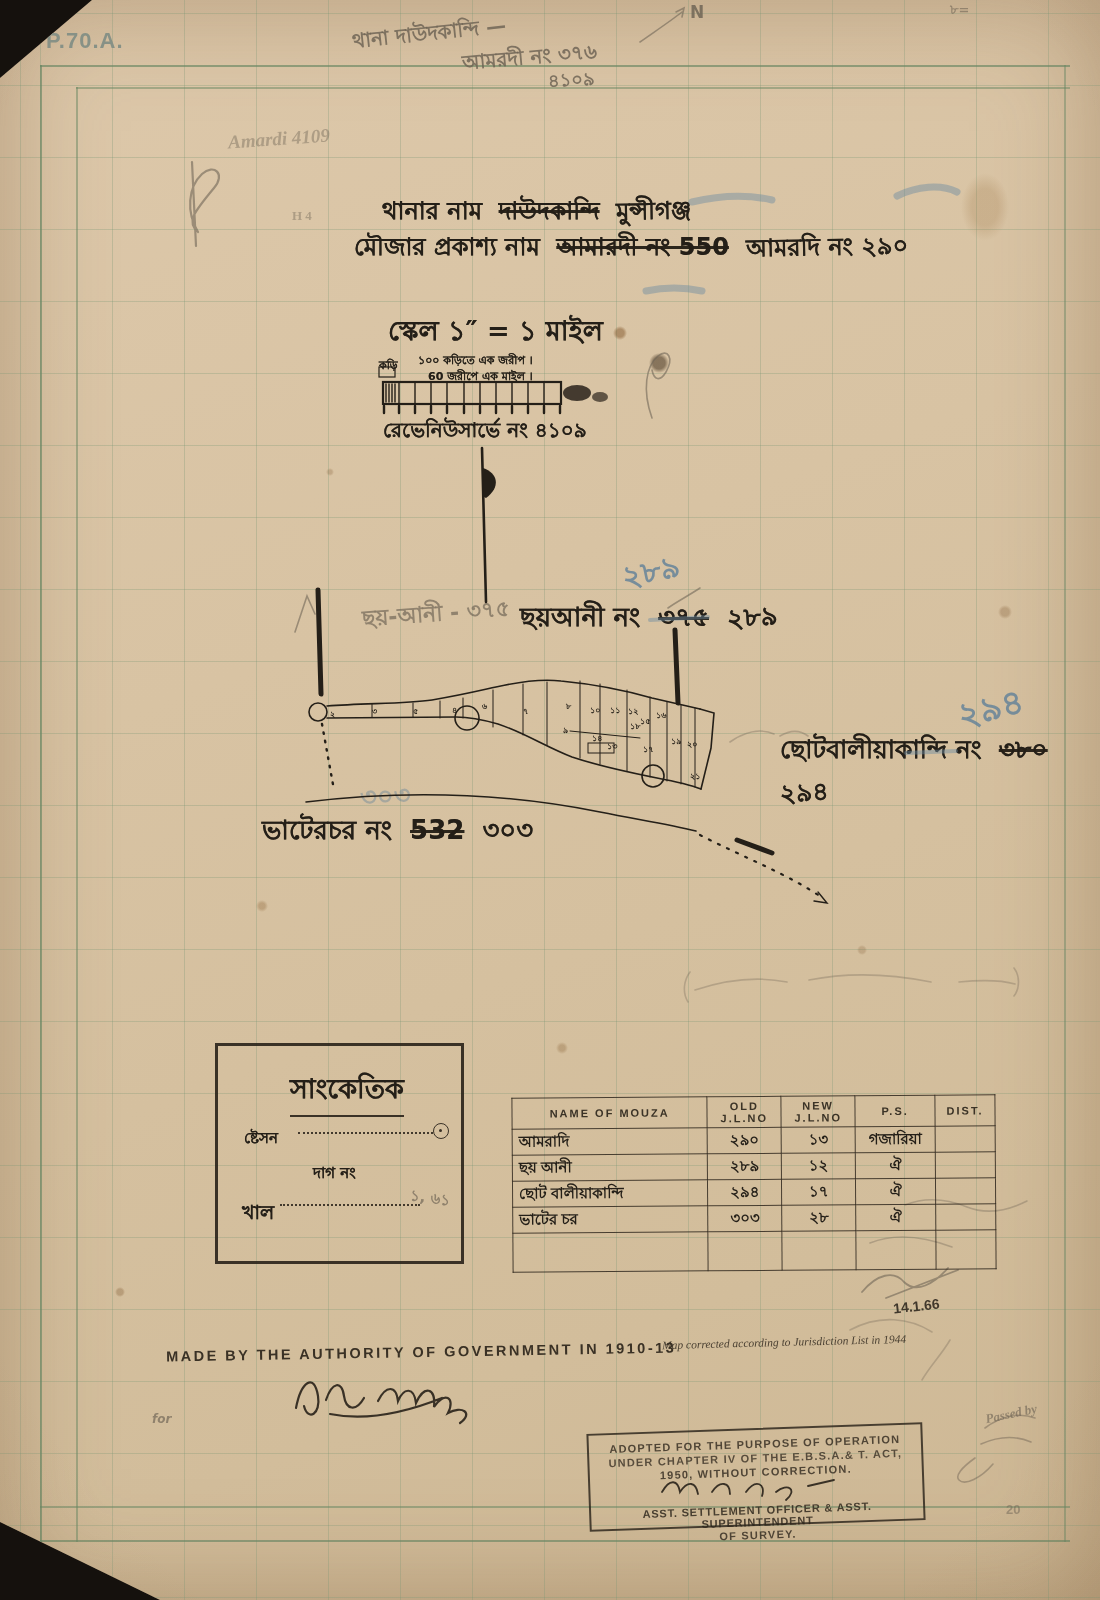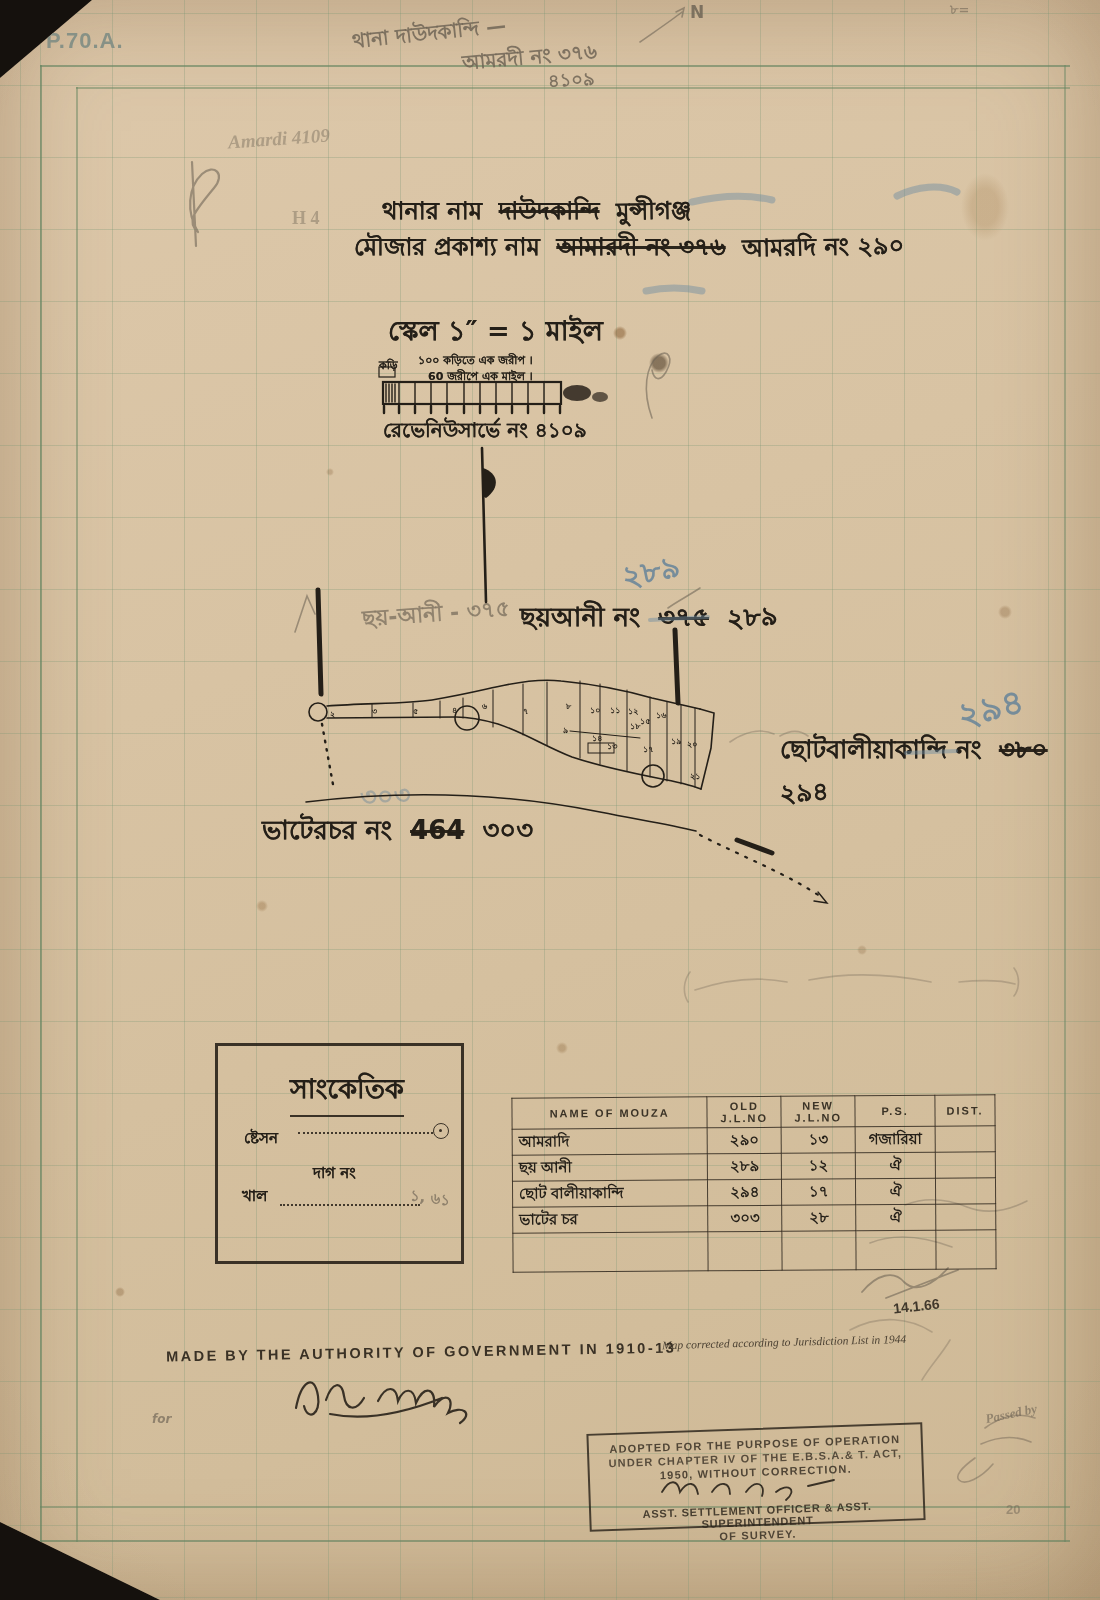--- a/index.html
+++ b/index.html
@@ -58,30 +58,30 @@
     <div class="stains"></div>
 
     <div class="abs" style="left:46px;top:28px;font-size:22px;font-weight:bold;letter-spacing:1px;color:#879186;font-family:'Liberation Sans',sans-serif">P.70.A.</div>
 
     <div class="abs pencil" style="left:352px;top:18px;font-size:20px;transform:rotate(-6deg)">থানা দাউদকান্দি —</div>
     <div class="abs pencil" style="left:462px;top:42px;font-size:20px;transform:rotate(-5deg)">আমরদী নং ৩৭৬</div>
     <div class="abs pencil" style="left:548px;top:66px;font-size:18px;transform:rotate(-3deg)">৪১০৯</div>
     <div class="abs pencil" style="left:690px;top:2px;font-size:17px">N</div>
     <div class="abs pencil" style="left:950px;top:0px;font-size:13px;opacity:.7">৮=</div>
     <div class="abs pencil" style="left:228px;top:128px;font-size:19px;font-style:italic;opacity:.5;transform:rotate(-4deg);font-family:'Liberation Serif',serif">Amardi 4109</div>
-    <div class="abs pencil" style="left:292px;top:208px;font-size:18px;opacity:.5;font-family:'Liberation Serif',serif">H 4</div>
+    <div class="abs pencil" style="left:292px;top:208px;font-size:13px;opacity:.5;font-family:'Liberation Serif',serif">H 4</div>
 
     <div class="abs ink" style="left:382px;top:192px;font-size:24px">
       <span>থানার নাম</span>&nbsp;
       <span class="strike2">দাউদকান্দি</span>&nbsp;
       <span style="display:inline-block;transform:rotate(-1deg)">মুন্সীগঞ্জ</span>
     </div>
     <div class="abs ink" style="left:354px;top:228px;font-size:24px">
       <span>মৌজার প্রকাশ্য নাম</span>&nbsp;
-      <span class="strike2">আমারদী নং ৩৭৬</span>&nbsp;
+      <span class="strike2">আমারদী নং 550</span>&nbsp;
       <span style="display:inline-block;transform:rotate(-1deg)">আমরদি নং ২৯০</span>
     </div>
     <div class="abs ink" style="left:388px;top:310px;font-size:27px">স্কেল ১″ = ১ মাইল</div>
 
     <div class="abs ink" style="left:379px;top:357px;font-size:11px">কড়ি</div>
     <div class="abs ink" style="left:418px;top:352px;font-size:11px">১০০ কড়িতে এক জরীপ  ।</div>
     <div class="abs ink" style="left:428px;top:368px;font-size:11px">60 জরীপে এক মাইল  ।</div>
     <div class="abs ink" style="left:383px;top:415px;font-size:20px">রেভেনিউসার্ভে নং ৪১০৯</div>
 
     <div class="abs blue" style="left:622px;top:548px;font-size:30px;transform:rotate(-12deg)">২৮৯</div>
@@ -95,21 +95,21 @@
     <div class="abs blue" style="left:958px;top:682px;font-size:34px;transform:rotate(-14deg)">২৯৪</div>
     <div class="abs ink" style="left:780px;top:730px;font-size:25px">
       <span>ছোটবালীয়াকান্দি নং</span>&nbsp;
       <span class="strike2">৩৮০</span>&nbsp;
       <span style="display:inline-block;transform:rotate(-3deg)">২৯৪</span>
     </div>
 
     <div class="abs blue" style="left:360px;top:776px;font-size:26px;opacity:.5;transform:rotate(-3deg)">৩০৩</div>
     <div class="abs ink" style="left:262px;top:810px;font-size:26px">
       <span>ভাটেরচর নং</span>&nbsp;
-      <span class="strike2">464</span>&nbsp;
+      <span class="strike2">532</span>&nbsp;
       <span>৩০৩</span>
     </div>
 
     <svg class="abs" style="left:0;top:0;pointer-events:none" width="1100" height="1600" viewBox="0 0 1100 1600">
       <g stroke="#241f18" fill="none" stroke-linecap="round">
 
         <rect x="383" y="382" width="178" height="22" stroke-width="2.2"></rect>
         <g stroke-width="1.4">
           <path d="M399,382V404M415,382V404M431,382V404M447,382V404M464,382V404M480,382V404M496,382V404M512,382V404M528,382V404M544,382V404"></path>
           <path d="M386,384V402M389,384V402M392,384V402M395,384V402"></path>
@@ -200,21 +200,21 @@
     </svg>
 
     <div class="abs" style="left:215px;top:1043px;width:243px;height:215px;border:3px solid rgba(36,30,22,.88)">
       <div class="abs ink" style="left:72px;top:22px;font-size:27px;border-bottom:2.5px solid rgba(36,30,22,.88);padding-bottom:2px">সাংকেতিক</div>
       <div class="abs ink" style="left:26px;top:80px;font-size:15px">ষ্টেসন</div>
       <div class="abs dotline" style="left:80px;top:86px;width:135px"></div>
       <div class="abs" style="left:215px;top:77px;width:14px;height:14px;border:1.8px solid rgba(36,30,22,.88);border-radius:50%">
         <div class="abs" style="left:5px;top:5px;width:3px;height:3px;background:rgba(36,30,22,.88);border-radius:50%"></div>
       </div>
       <div class="abs ink" style="left:95px;top:115px;font-size:15px">দাগ নং</div>
-      <div class="abs ink" style="left:24px;top:138px;font-size:15px">খাল</div>
+      <div class="abs ink" style="left:24px;top:152px;font-size:19px">খাল</div>
       <div class="abs dotline" style="left:62px;top:158px;width:140px"></div>
       <div class="abs pencil" style="left:192px;top:140px;font-size:15px;transform:rotate(8deg);opacity:.8">১, ৬১</div>
     </div>
 
     <div class="abs" style="left:512px;top:1096px;transform:rotate(-.4deg)">
       <table class="mouza">
         <colgroup>
             <col style="width:196px">
             <col style="width:74px">
             <col style="width:74px">

